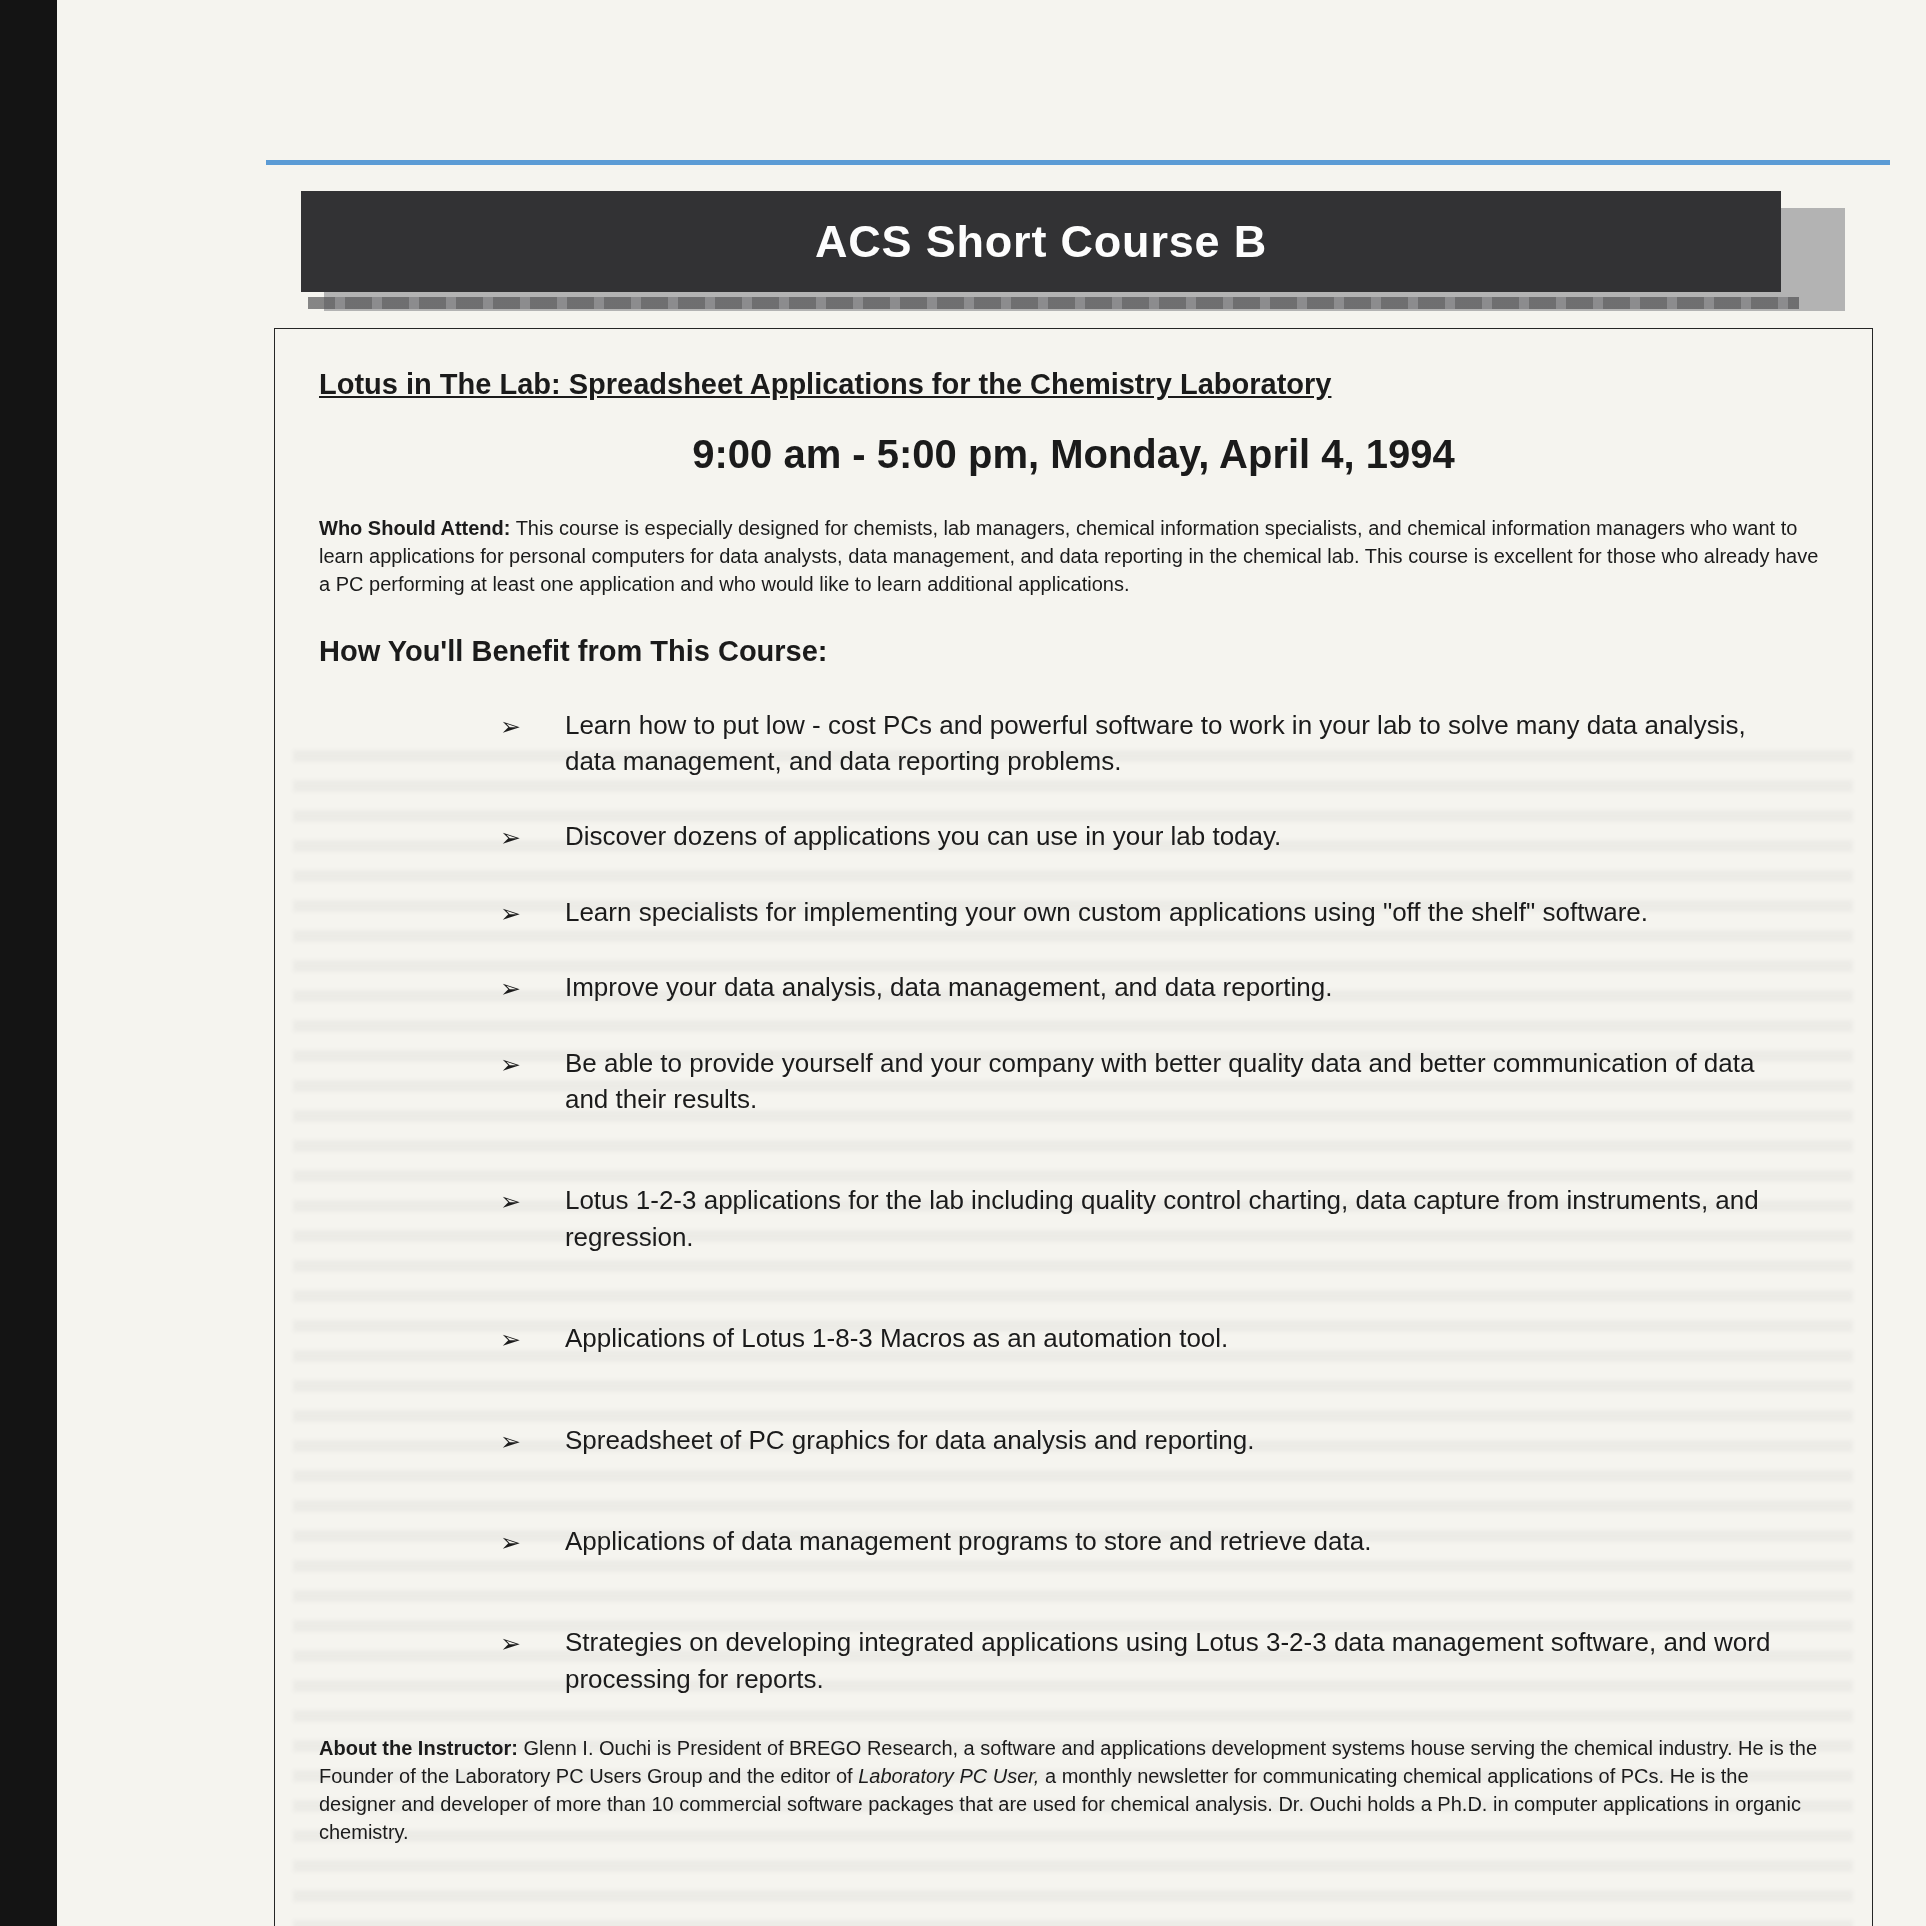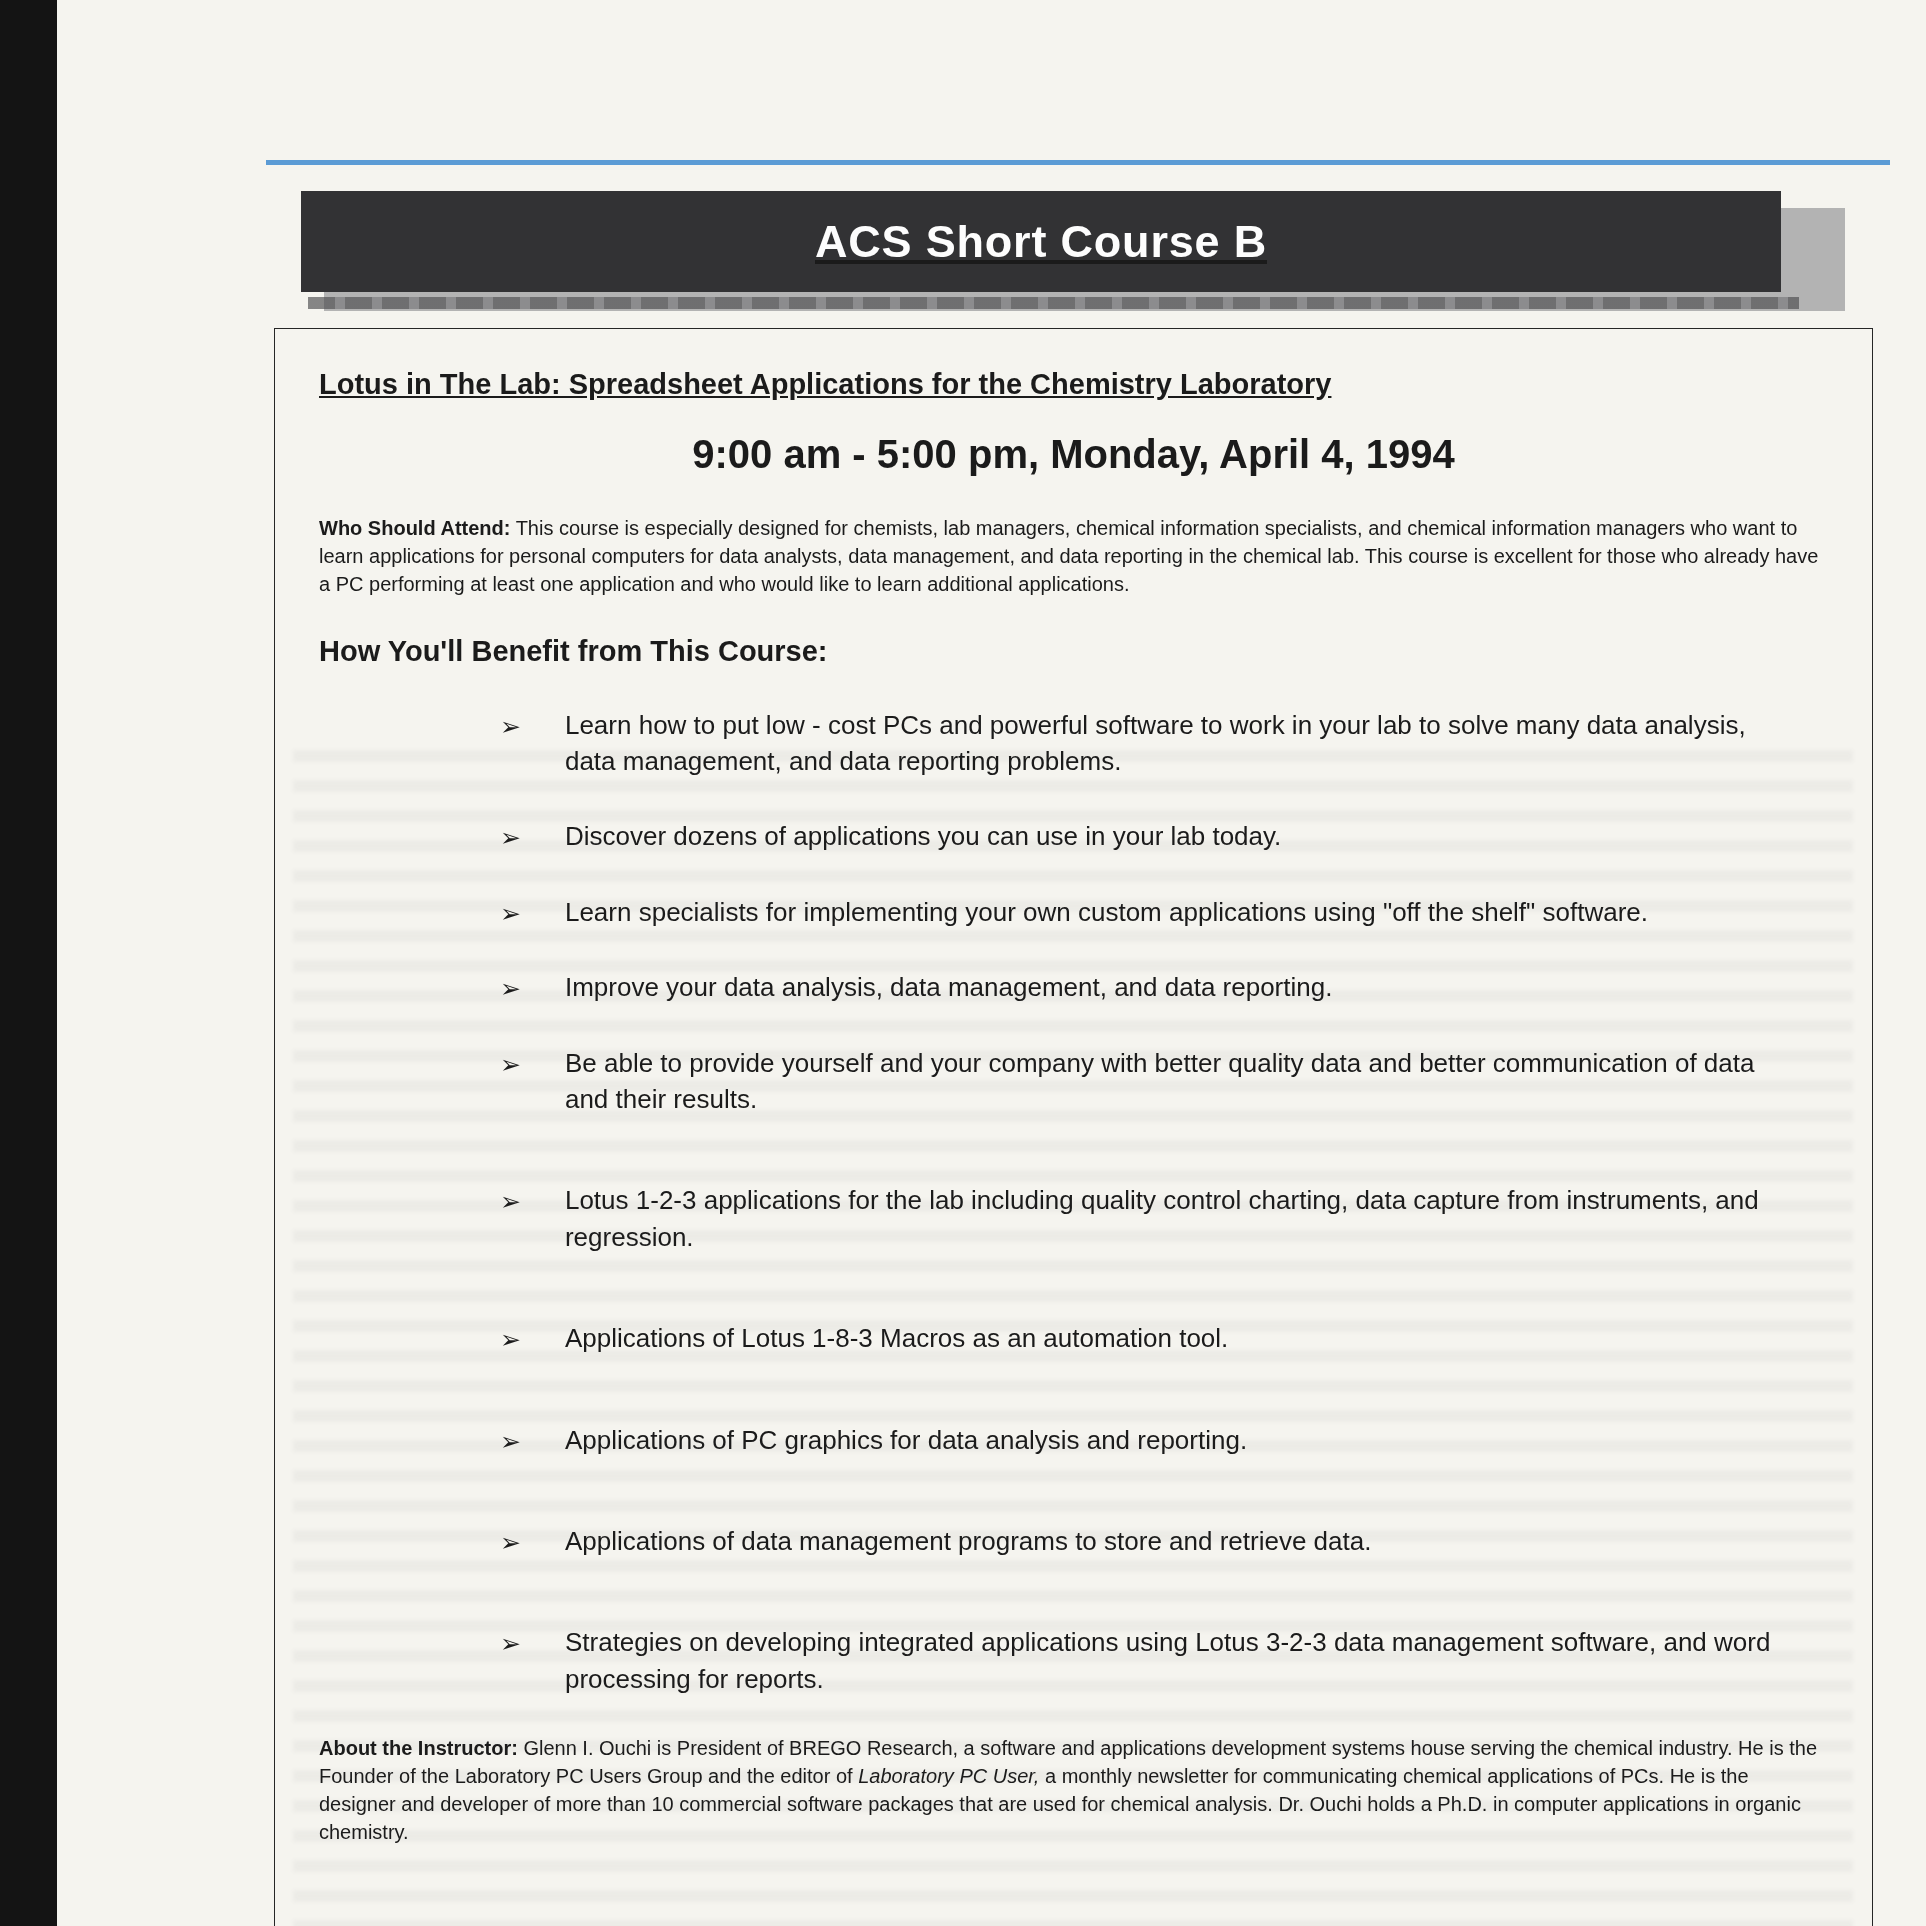--- a/index.html
+++ b/index.html
@@ -8,21 +8,21 @@
   .paper{position:absolute;left:57px;top:0;right:0;bottom:0;background:#f5f4ef;}
   .paper::after{content:"";position:absolute;top:0;right:0;bottom:0;width:46px;
         background:linear-gradient(to right,rgba(0,0,0,0),rgba(0,0,0,.10));}
   .bleed{position:absolute;left:293px;top:732px;width:1560px;height:1656px;opacity:.05;
         filter:blur(1.9px);pointer-events:none;
         background:repeating-linear-gradient(to bottom,transparent 0 17.7px,#555 17.7px 30px);}
   .rule{position:absolute;height:4.6px;background:#5b9bd5;}
   .rule-top{left:266px;top:160px;width:1624px;}
   .header-shadow{position:absolute;left:324px;top:208px;width:1521px;height:103px;background:#b3b3b3;}
   .header-bar{position:absolute;left:301px;top:191px;width:1480px;height:101px;background:#323234;
-        display:flex;align-items:center;justify-content:center;text-decoration:underline;}
+        display:flex;align-items:center;justify-content:center;}
   .header-bar span{color:#fdfdfd;font-weight:bold;font-size:45px;letter-spacing:0.8px;}
   .header-strip{position:absolute;left:308px;top:297px;width:1491px;height:11.6px;opacity:.65;
         background:repeating-linear-gradient(90deg,#4a4a4c 0 27px,#77777a 27px 37px);}
   .content-box{position:absolute;left:274px;top:328px;width:1599px;height:2193px;
         border:1.9px solid #262626;box-sizing:border-box;padding:27px 44px 23px 44px;}
   .title{ font-weight:bold;font-size:29px;text-decoration:underline;margin-top:11.6px;}
   .schedule{text-align:center;font-weight:bold;font-size:40px;margin-top:31px;}
   .para{font-size:20px;line-height:1.4;margin-top:37px;text-align:left;}
   .lead{font-weight:bold;}
   .section-heading{font-weight:bold;font-size:29px;margin-top:37px;}
@@ -84,21 +84,21 @@
     <div class="bullet-row topic">
       <span class="arrow">➢</span>
       <span class="bullet-text">Lotus 1-2-3 applications for the lab including quality control charting, data capture from instruments, and regression.</span>
     </div>
     <div class="bullet-row topic">
       <span class="arrow">➢</span>
       <span class="bullet-text">Applications of Lotus 1-8-3 Macros as an automation tool.</span>
     </div>
     <div class="bullet-row topic">
       <span class="arrow">➢</span>
-      <span class="bullet-text">Applications of PC graphics for data analysis and reporting.</span>
+      <span class="bullet-text">Spreadsheet of PC graphics for data analysis and reporting.</span>
     </div>
     <div class="bullet-row topic">
       <span class="arrow">➢</span>
       <span class="bullet-text">Applications of data management programs to store and retrieve data.</span>
     </div>
     <div class="bullet-row topic">
       <span class="arrow">➢</span>
       <span class="bullet-text">Strategies on developing integrated applications using Lotus 3-2-3 data management software, and word processing for reports.</span>
     </div>
 

